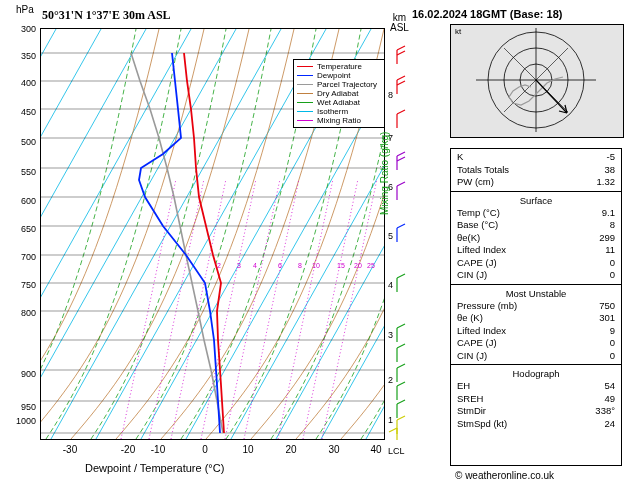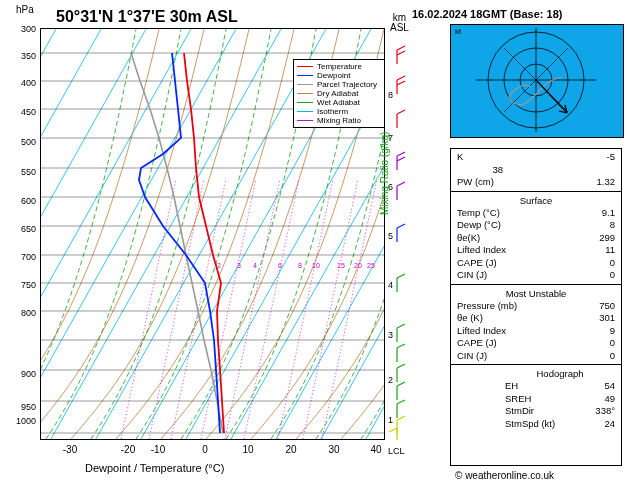--- a/index.html
+++ b/index.html
@@ -1,43 +1,43 @@
 <!DOCTYPE html>
 <html><head>
 <meta charset="utf-8">
 <style>
   html,body{margin:0;padding:0;}
   body{width:629px;height:486px;background:#ffffff;font-family:"Liberation Sans",sans-serif;overflow:hidden;position:relative;}
   .root{position:absolute;left:0;top:0;width:629px;height:486px;}
   
   #skewt-panel{position:absolute;left:0;top:0;width:410px;height:399px;}
   #hpa-label{position:absolute;left:16px;top:4px;font-size:10px;color:#000;}
-  #station-title{position:absolute;left:56px;top:8px;font-size:16px;color:#000;font-weight:bold;}
+  #station-title{position:absolute;left:42px;top:8px;font-size:12px;color:#000;font-weight:bold;font-family:Liberation Serif, serif;}
   #km-label{position:absolute;left:390px;top:4px;font-size:10px;color:#000;text-align:center;line-height:10px;margin-top:9px;}
   .plotbox{position:absolute;left:40px;top:28px;width:345px;height:412px;border:1px solid #000;box-sizing:border-box;background:#fff;overflow:hidden;}
   .plotbox svg{position:absolute;left:0;top:0;}
   .ytick{position:absolute;right:0;width:36px;text-align:right;font-size:9px;color:#000;}
   .xtick{position:absolute;top:444px;font-size:10px;color:#000;text-align:center;width:34px;}
   #xaxis-title{position:absolute;left:85px;top:462px;font-size:11px;color:#000;}
   #mixing-ratio-title{position:absolute;left:379px;top:215px;font-size:10px;color:#17a01a;transform:rotate(-90deg);transform-origin:left top;white-space:nowrap;}
   .kmtick{position:absolute;left:388px;font-size:9px;color:#000;}
   #lcl-label{position:absolute;left:388px;top:446px;font-size:9px;color:#000;}
   
   #legend{position:absolute;left:252px;top:30px;width:100px;border:1px solid #000;background:#fff;padding:2px 3px;box-sizing:border-box;}
   #legend .row{display:flex;align-items:center;height:9px;margin-bottom:0px;}
   #legend .swatch{width:16px;height:0;border-top:1.6px solid #000;margin-right:4px;flex:0 0 16px;}
   #legend .lbl{font-size:8px;color:#000;line-height:9px;white-space:nowrap;}
   
   #right-panel{position:absolute;left:410px;top:0;width:219px;height:486px;}
   #datetime-title{position:absolute;left:2px;top:8px;font-size:11px;color:#000;font-weight:bold;white-space:nowrap;}
-  #hodo-box{position:absolute;left:40px;top:24px;width:172px;height:112px;border:1px solid #000;background:#0ea5e9;overflow:hidden;}
+  #hodo-box{position:absolute;left:40px;top:24px;width:172px;height:112px;border:1px solid #000;background:#e5e5e5;overflow:hidden;}
   #hodo-box .kt{position:absolute;left:4px;top:2px;font-size:8px;color:#000;}
   #info-box{position:absolute;left:40px;top:148px;width:172px;height:318px;border:1px solid #000;background:#fff;box-sizing:border-box;}
   .info-sec{border-bottom:1px solid #000;padding:2px 0;}
-  .info-sec:last-child{border-bottom:none;margin-left:48px;}
+  .info-sec:last-child{border-bottom:none;}
   .info-row{display:flex;font-size:9.5px;color:#000;line-height:12.5px;padding:0 6px;}
   .info-row .k{flex:1 1 auto;white-space:nowrap;}
   .info-row .v{flex:0 0 46px;text-align:right;white-space:nowrap;}
   .sec-head{font-size:9.5px;text-align:center;line-height:13px;color:#000;}
   #copyright{position:absolute;left:455px;top:470px;font-size:10px;color:#000;}
   .wind-col{position:absolute;left:385px;top:28px;width:24px;height:412px;}
 </style>
 </head>
 <body>
 
@@ -307,36 +307,37 @@
       </svg>
     </div>
 
     <div id="info-box">
       <div class="info-sec">
         <div class="info-row">
           <span class="k">K</span>
           <span class="v">-5</span>
         </div>
         <div class="info-row">
+          <span class="k">Totals Totals</span>
           <span class="v">38</span>
         </div>
         <div class="info-row">
           <span class="k">PW (cm)</span>
           <span class="v">1.32</span>
         </div>
       </div>
 
       <div class="info-sec">
         <div class="sec-head">Surface</div>
         <div class="info-row">
           <span class="k">Temp (°C)</span>
           <span class="v">9.1</span>
         </div>
         <div class="info-row">
-          <span class="k">Dewp (°C)</span>
+          <span class="k">Base (°C)</span>
           <span class="v">8</span>
         </div>
         <div class="info-row">
           <span class="k">θe(K)</span>
           <span class="v">299</span>
         </div>
         <div class="info-row">
           <span class="k">Lifted Index</span>
           <span class="v">11</span>
         </div>

